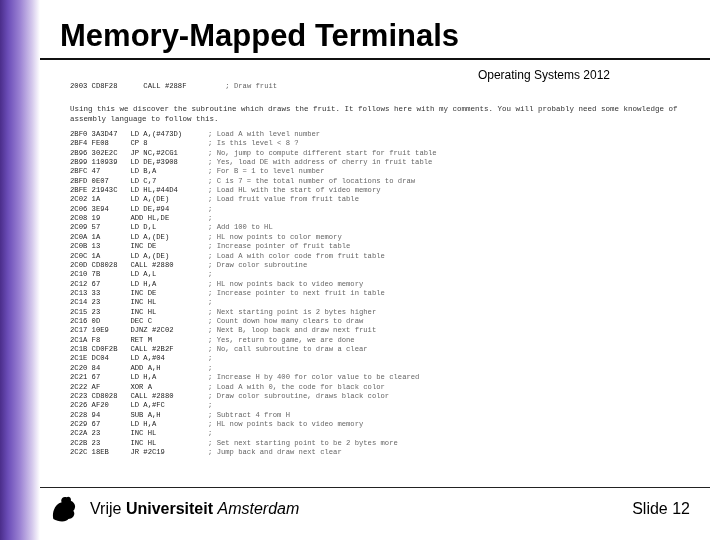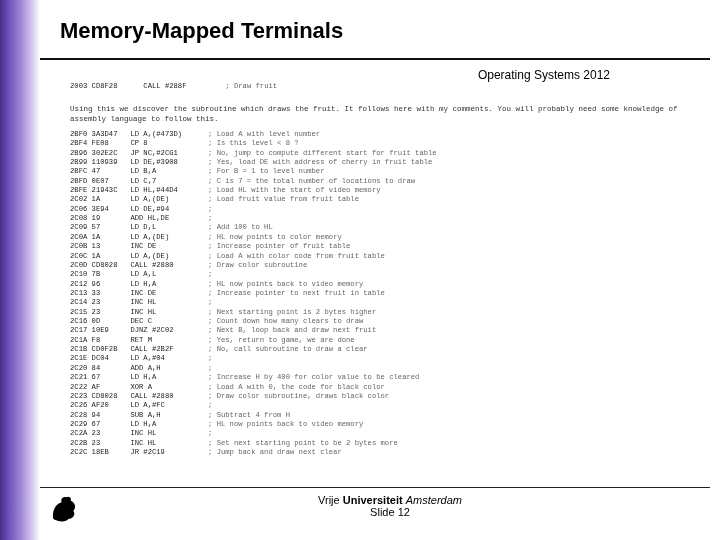--- a/index.html
+++ b/index.html
@@ -16,21 +16,21 @@
     left: 0; top: 0;
     width: 40px;
     height: 540px;
     background: linear-gradient(to right, #4a2d8a 0%, #6b4db8 20%, #9b82d3 50%, #d4c8ec 80%, #ffffff 100%);
   }
   .title {
     position: absolute;
     top: 18px;
     left: 60px;
     right: 10px;
-    font-size: 22px;
+    font-size: 31px;
     font-weight: bold;
     color: #000;
     letter-spacing: 0px;
   }
   .hr1 {
     position: absolute;
     top: 58px;
     left: 40px;
     right: 10px;
     height: 2px;
@@ -67,25 +67,24 @@
     left: 40px;
     right: 10px;
     height: 1px;
     background: #222;
   }
   .footer {
     position: absolute;
     bottom: 22px;
     left: 90px;
     right: 30px;
-    font-size: 11px;
+    font-size: 16px;
     display: flex;
     justify-content: space-between;
     align-items: center;
-    flex-direction: column;
   }
   .footer .uni { font-style: normal; }
   .footer .uni .v { font-weight: normal; }
   .footer .uni .b { font-weight: bold; }
   .footer .uni em { font-style: italic; font-weight: normal; }
   .logo {
     position: absolute;
     bottom: 16px;
     left: 48px;
     width: 34px;
@@ -114,21 +113,21 @@
       <div class="row"><span>2BFE 21943C   </span><span>LD HL,#44D4       </span><span class="light">; Load HL with the start of video memory</span></div>
       <div class="row"><span>2C02 1A       </span><span>LD A,(DE)         </span><span class="light">; Load fruit value from fruit table</span></div>
       <div class="row"><span>2C06 3E94     </span><span>LD DE,#94         </span><span class="light">;</span></div>
       <div class="row"><span>2C08 19       </span><span>ADD HL,DE         </span><span class="light">;</span></div>
       <div class="row"><span>2C09 57       </span><span>LD D,L            </span><span class="light">; Add 100 to HL</span></div>
       <div class="row"><span>2C0A 1A       </span><span>LD A,(DE)         </span><span class="light">; HL now points to color memory</span></div>
       <div class="row"><span>2C0B 13       </span><span>INC DE            </span><span class="light">; Increase pointer of fruit table</span></div>
       <div class="row"><span>2C0C 1A       </span><span>LD A,(DE)         </span><span class="light">; Load A with color code from fruit table</span></div>
       <div class="row"><span>2C0D CD8028   </span><span>CALL #2880        </span><span class="light">; Draw color subroutine</span></div>
       <div class="row"><span>2C10 7B       </span><span>LD A,L            </span><span class="light">;</span></div>
-      <div class="row"><span>2C12 96       </span><span>LD H,A            </span><span class="light">; HL now points back to video memory</span></div>
+      <div class="row"><span>2C12 67       </span><span>LD H,A            </span><span class="light">; HL now points back to video memory</span></div>
       <div class="row"><span>2C13 33       </span><span>INC DE            </span><span class="light">; Increase pointer to next fruit in table</span></div>
       <div class="row"><span>2C14 23       </span><span>INC HL            </span><span class="light">;</span></div>
       <div class="row"><span>2C15 23       </span><span>INC HL            </span><span class="light">; Next starting point is 2 bytes higher</span></div>
       <div class="row"><span>2C16 0D       </span><span>DEC C             </span><span class="light">; Count down how many clears to draw</span></div>
       <div class="row"><span>2C17 10E9     </span><span>DJNZ #2C02        </span><span class="light">; Next B, loop back and draw next fruit</span></div>
       <div class="row"><span>2C1A F8       </span><span>RET M             </span><span class="light">; Yes, return to game, we are done</span></div>
       <div class="row"><span>2C1B CD0F2B   </span><span>CALL #2B2F        </span><span class="light">; No, call subroutine to draw a clear</span></div>
       <div class="row"><span>2C1E DC04     </span><span>LD A,#04          </span><span class="light">;</span></div>
       <div class="row"><span>2C20 84       </span><span>ADD A,H           </span><span class="light">;</span></div>
       <div class="row"><span>2C21 67       </span><span>LD H,A            </span><span class="light">; Increase H by 400 for color value to be cleared</span></div>

